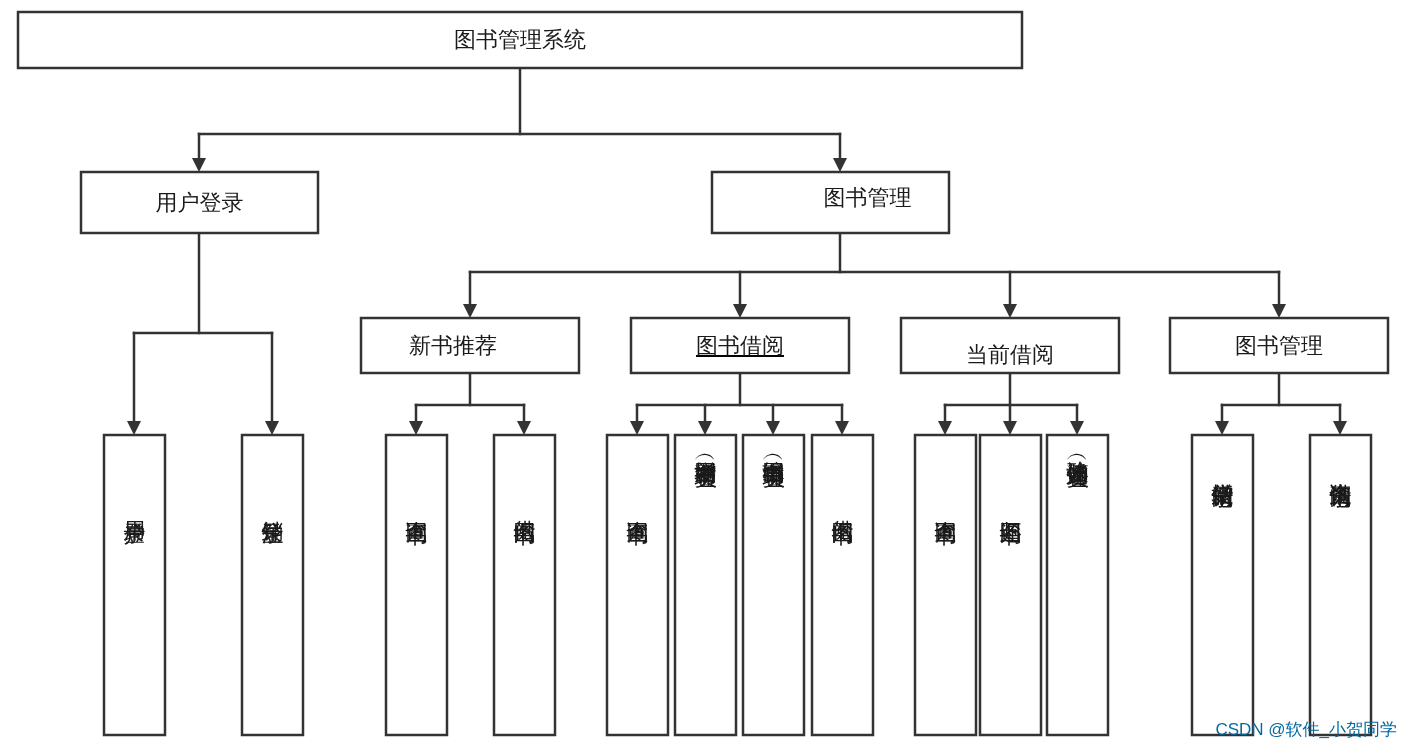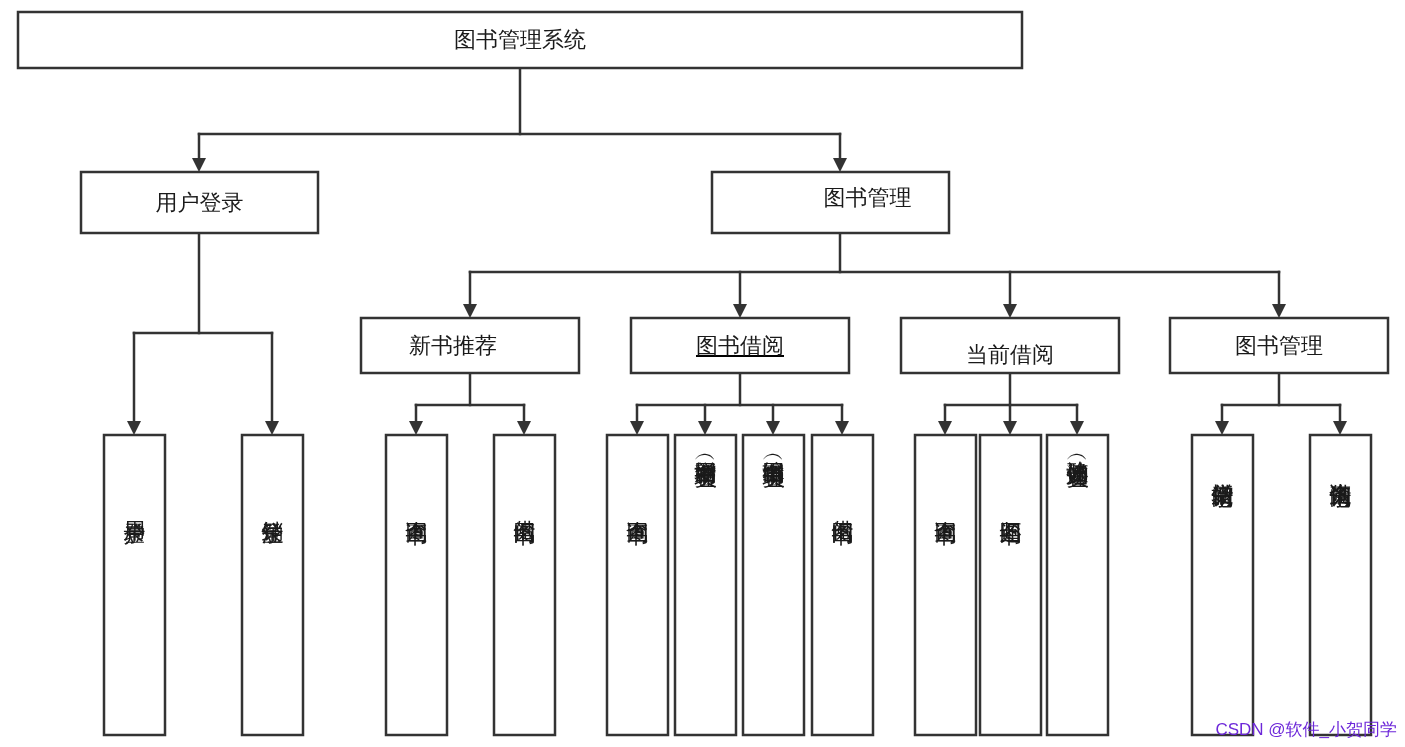--- a/index.html
+++ b/index.html
@@ -65,21 +65,21 @@
     font-size: 22px;
     color: #1a1a1a;
     white-space: nowrap;
   }
   #watermark {
     position: absolute;
     right: 8px;
     bottom: 6px;
     font-family: "Liberation Sans", "DejaVu Sans", sans-serif;
     font-size: 17px;
-    color: #6d28d9;
+    color: #0369a1;
     white-space: nowrap;
     pointer-events: none;
     margin-left: 36px;
   }
 </style>
 </head>
 <body>
 
 <svg id="diagram" viewBox="0 0 1405 747">
   <defs>

